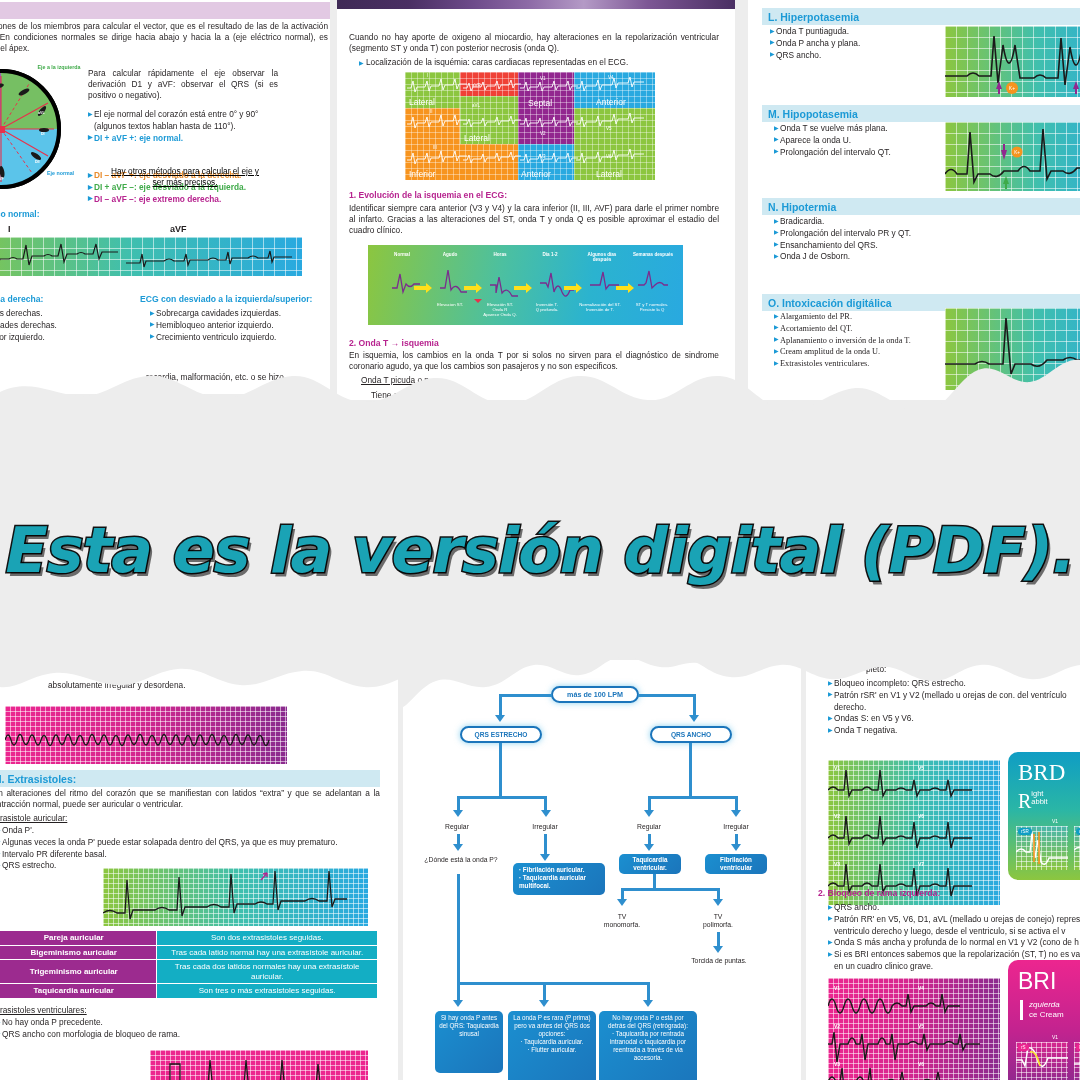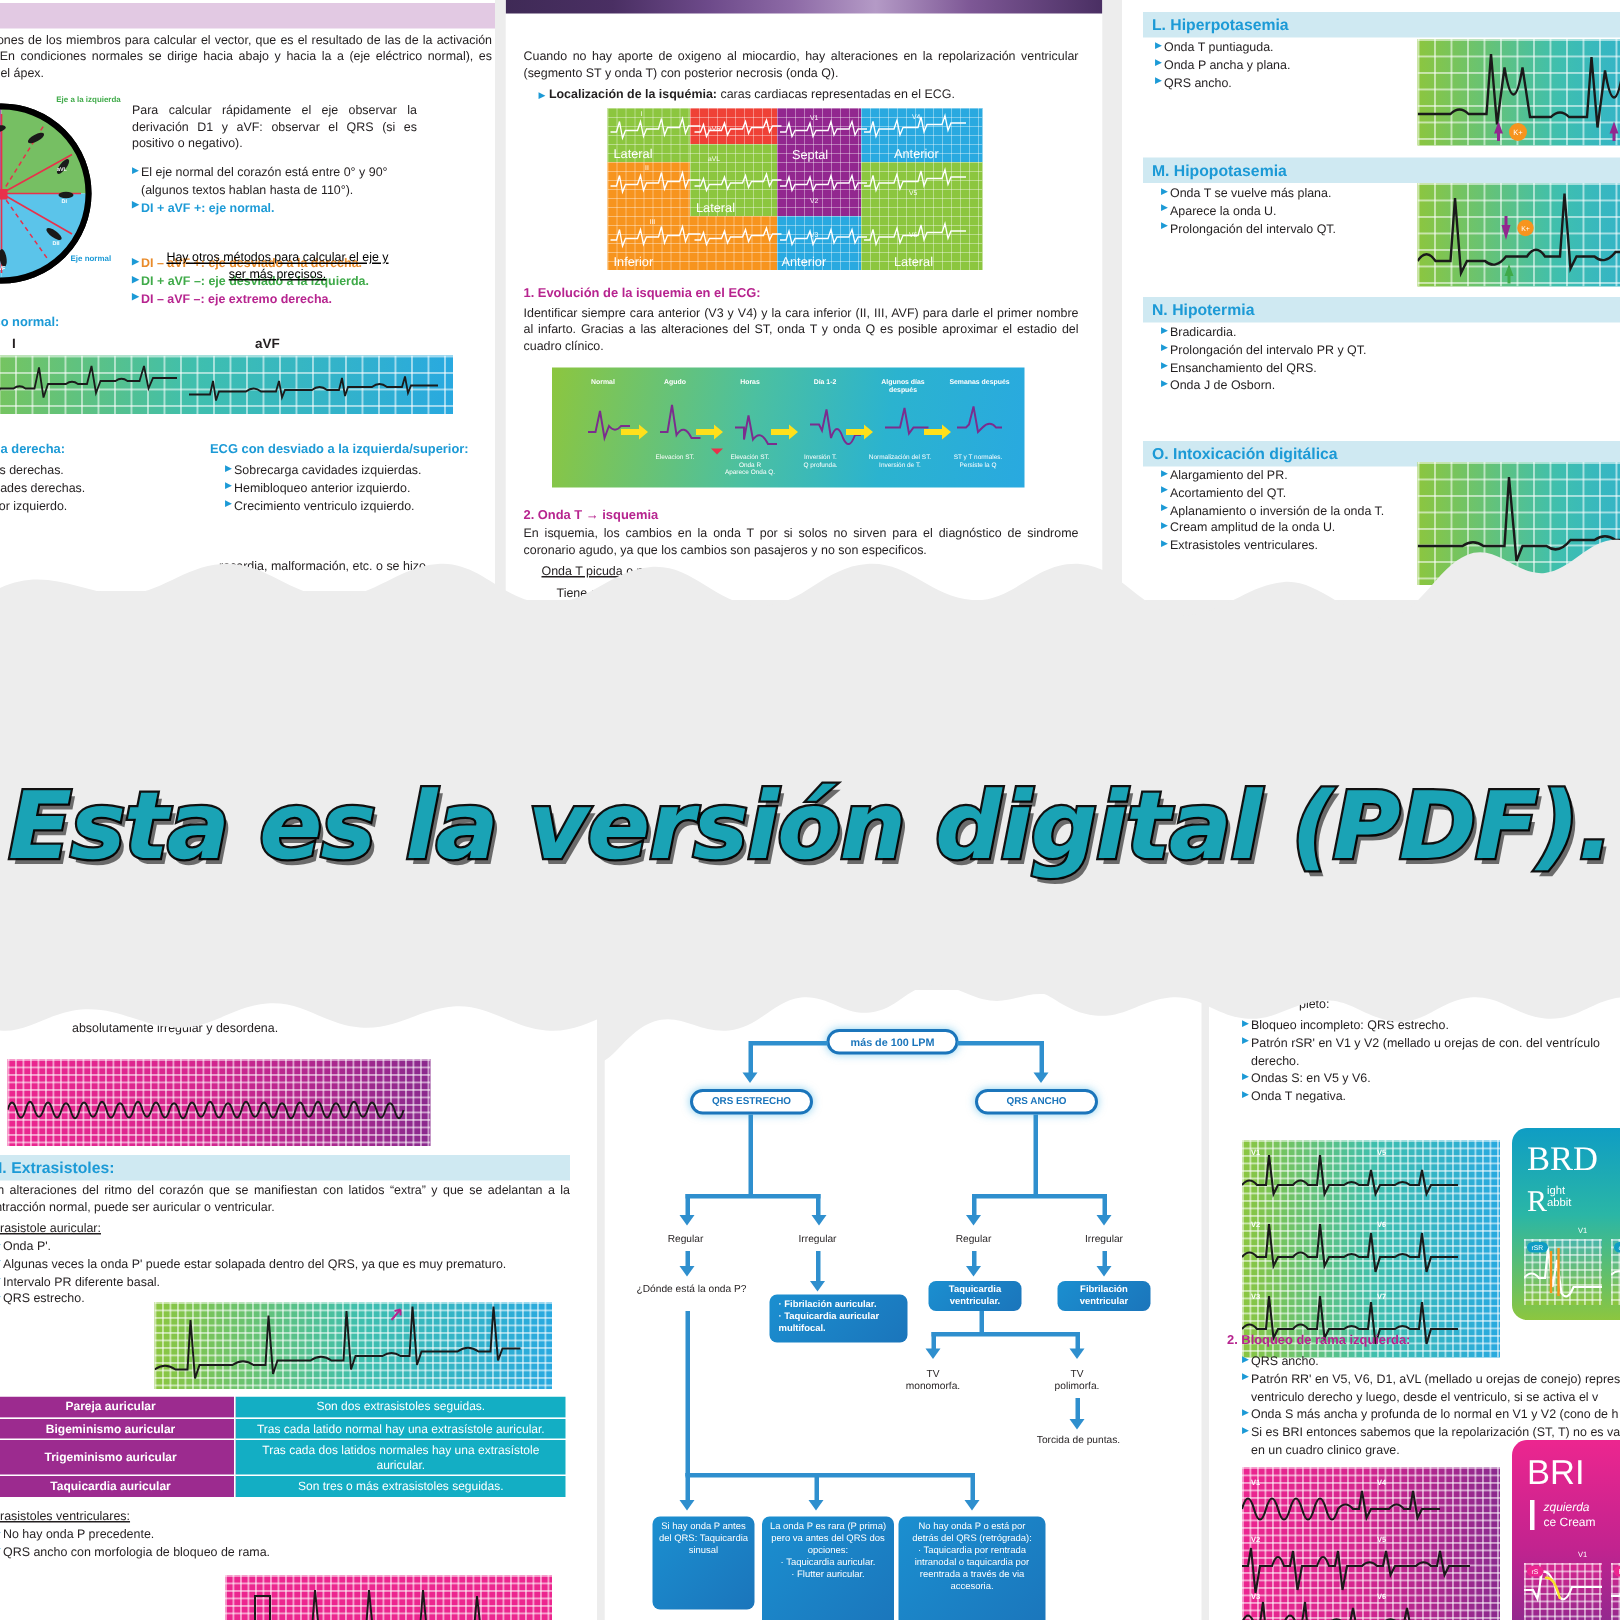--- a/index.html
+++ b/index.html
@@ -35,21 +35,21 @@
   ul.bul { list-style:none; }
   ul.bul li {
     font-size:8.3px; line-height:1.42; color:#231f20;
     padding-left:6px; position:relative;
   }
   ul.bul li:before {
     content:"\25B6"; position:absolute; left:0; top:0.5px;
     color:#1c9ad6; font-size:6px;
   }
   .u { text-decoration:underline; }
-  .b { font-weight:bold; }
+  .b { font-weight:normal; }
 
   
   .ecg { position:relative; overflow:hidden; }
   .ecg.grid:before {
     content:""; position:absolute; inset:0;
     background-image:
       linear-gradient(rgba(255,255,255,.55) 1px, transparent 1px),
       linear-gradient(90deg, rgba(255,255,255,.55) 1px, transparent 1px);
     background-size:11px 11px;
   }
@@ -395,21 +395,21 @@
 
   <div class="hdr hdr-cyan" data-name="section-header-hipotermia" style="position:absolute;left:14px;top:198px;width:332px;">N. Hipotermia</div>
   <ul class="bul" data-name="list-hipotermia" style="position:absolute;left:26px;top:216px;width:250px;">
     <li data-name="list-item"><span>Bradicardia.</span></li>
     <li data-name="list-item"><span>Prolongación del intervalo PR y QT.</span></li>
     <li data-name="list-item"><span>Ensanchamiento del QRS.</span></li>
     <li data-name="list-item"><span>Onda J de Osborn.</span></li>
   </ul>
 
   <div class="hdr hdr-cyan" data-name="section-header-digitalica" style="position:absolute;left:14px;top:294px;width:332px;">O. Intoxicación digitálica</div>
-  <ul class="bul" data-name="list-digitalica" style="position:absolute;left:26px;top:311px;width:200px;">
+  <ul class="bul" data-name="list-digitalica" style="position:absolute;left:26px;top:311px;width:200px;font-family:Liberation Serif, serif;">
     <li data-name="list-item"><span>Alargamiento del PR.</span></li>
     <li data-name="list-item"><span>Acortamiento del QT.</span></li>
     <li data-name="list-item"><span>Aplanamiento o inversión de la onda T.</span></li>
     <li data-name="list-item"><span>Cream amplitud de la onda U.</span></li>
     <li data-name="list-item"><span>Extrasistoles ventriculares.</span></li>
   </ul>
   <div class="ecg grid g-green-blue" data-name="ecg-digitalica" style="position:absolute;left:197px;top:308px;width:180px;height:82px;">
     <svg viewBox="0 0 180 82" preserveAspectRatio="none">
       <path d="M0 56 l30 0 q7 -5 14 0 l14 0 l3 -46 l5 56 l4 -10 l16 0 q8 6 16 -4 l16 0
                q7 -5 14 0 l14 0 l3 -46 l5 56 l4 -10 l20 0" fill="none" stroke="#1a1a1a" stroke-width="1.6"></path>

